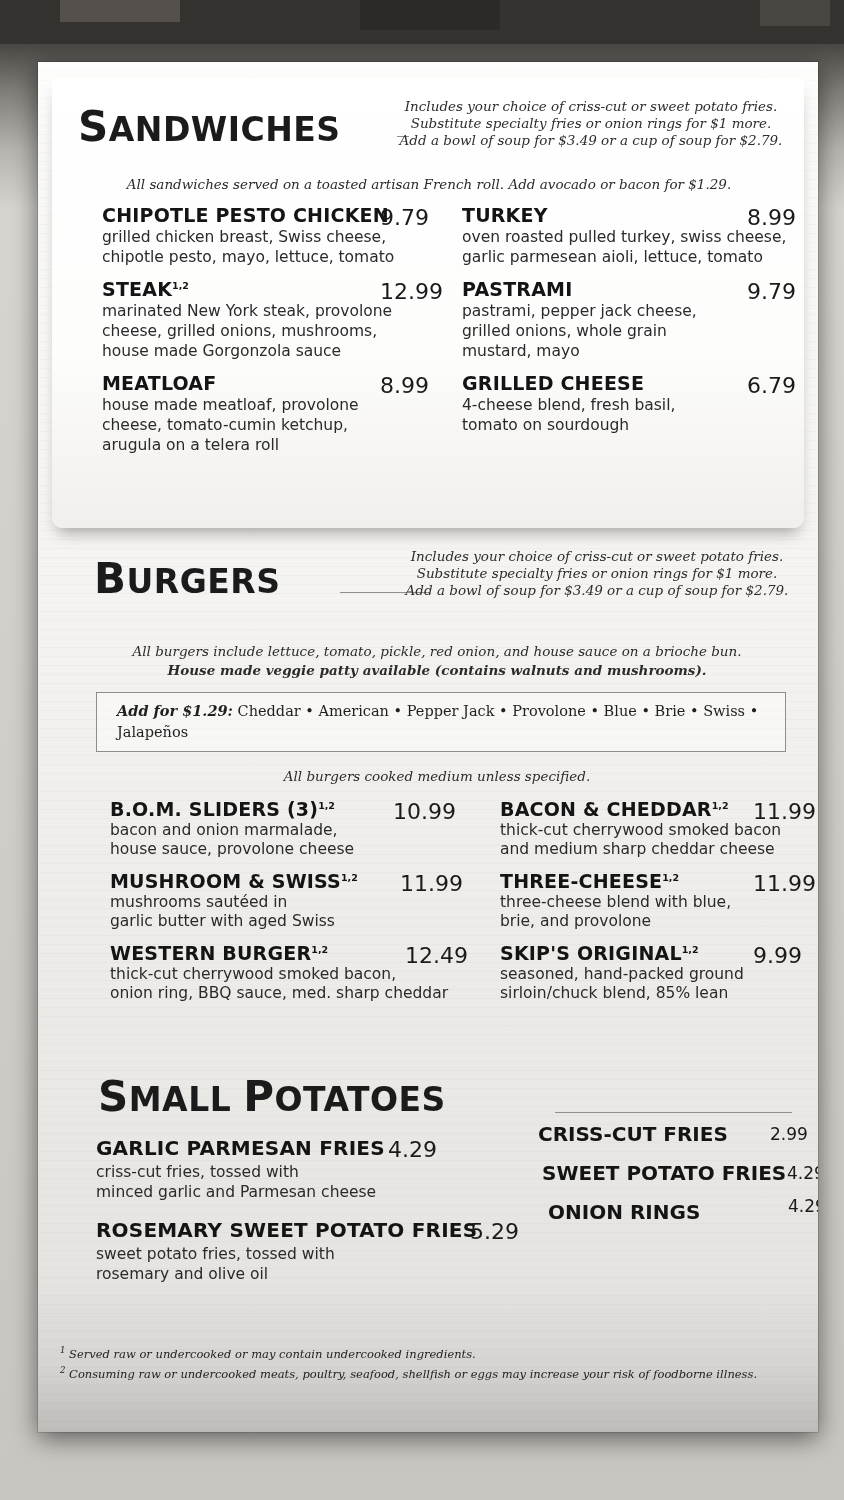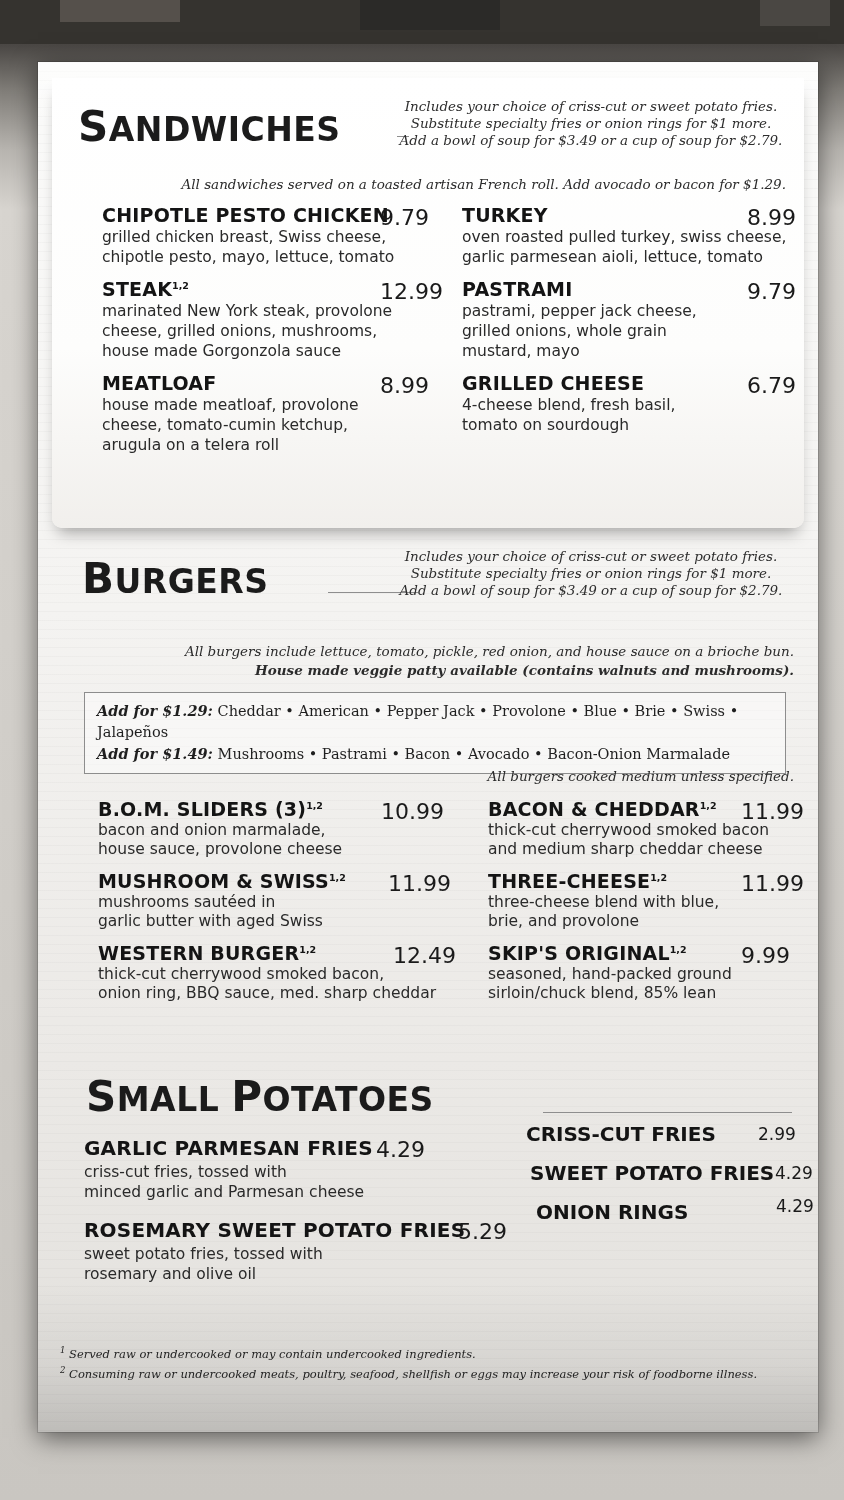--- a/index.html
+++ b/index.html
@@ -26,21 +26,21 @@
     background:repeating-linear-gradient(180deg,rgba(0,0,0,.022) 0px,rgba(0,0,0,.022) 1px,rgba(255,255,255,0) 1px,rgba(255,255,255,0) 9px);
     pointer-events:none;
   }
   .glare{
     position:absolute;left:0;right:0;height:70px;
     background:linear-gradient(180deg,rgba(255,255,255,.55),rgba(255,255,255,0));
     pointer-events:none;
   }
 
   
-  .block{position:absolute;left:0;right:0;}
+  .block{position:absolute;left:12px;right:0;}
   .card{
     position:absolute;
     background:linear-gradient(180deg,#ffffff 0%,#fdfdfc 60%,#f1efec 100%);
     box-shadow:0 10px 16px -6px rgba(0,0,0,.35);
   }
 
   .sec-head{position:relative;height:70px;}
   .sec-title{
     position:absolute;left:26px;top:0;
     font-family:"DejaVu Sans", sans-serif;
@@ -53,21 +53,21 @@
   .rule{position:absolute;height:1px;background:#8e8e8e;}
 
   .includes{
     position:absolute;right:18px;top:4px;text-align:center;
     font-style:italic;font-size:13.5px;line-height:17px;color:#2d2d2d;
     font-family:"DejaVu Serif", serif;
   }
   .subnote{
     position:absolute;left:24px;right:18px;
     font-style:italic;font-size:13.5px;line-height:17px;color:#2b2b2b;
-    font-family:"DejaVu Serif", serif;text-align:right;
+    font-family:"DejaVu Serif", serif;text-align:center;
   }
   .subnote.bold{font-weight:700;}
 
   
   .col{position:absolute;top:0;}
   .item{position:relative;margin-bottom:11px;}
   .item-head{position:relative;height:21px;}
   .name{
     position:absolute;left:0;top:0;
     font-size:19px;font-weight:600;color:#141414;
@@ -83,21 +83,21 @@
     font-size:15.5px;line-height:20px;color:#2a2a2a;
     font-family:"DejaVu Sans", sans-serif;
   }
 
   
   .addbox{
     position:absolute;border:1px solid #8d8d8d;
     padding:7px 12px 8px 12px;
     background:rgba(255,255,255,.45);
   }
-  .addline{font-size:14.5px;line-height:21px;color:#1f1f1f;font-family:"DejaVu Serif", serif;}
+  .addline{font-size:14.5px;line-height:21px;color:#1f1f1f;font-family:"DejaVu Serif", serif;margin-left:8px;}
   .addline b{font-style:italic;font-weight:700;}
 
   
   .sp-right{position:absolute;}
   .sp-row{position:relative;height:33px;}
   .sp-name{position:absolute;left:0;top:0;font-size:20px;font-weight:600;color:#141414;white-space:nowrap;}
   .sp-price{position:absolute;top:2px;font-size:17px;color:#1a1a1a;}
 
   .footnotes{
     position:absolute;left:22px;right:20px;
@@ -218,24 +218,20 @@
       </div>
 
       <div class="subnote bold" style="top:122px;left:30px;right:24px;">House made veggie patty available (contains walnuts and mushrooms).</div>
       <div class="subnote" style="top:103px;left:30px;right:24px;">All burgers include lettuce, tomato, pickle, red onion, and house sauce on a brioche bun.</div>
 
       <div class="addbox" style="left:46px;right:32px;top:152px;">
         <div class="addline">
           <b>Add for $1.29:</b>
           <span>Cheddar • American • Pepper Jack • Provolone • Blue • Brie • Swiss • Jalapeños</span>
         </div>
-        <div class="addline">
-          <b>Add for $1.49:</b>
-          <span>Mushrooms • Pastrami • Bacon • Avocado • Bacon-Onion Marmalade</span>
-        </div>
       </div>
 
       <div class="subnote" style="top:228px;left:30px;right:24px;">All burgers cooked medium unless specified.</div>
 
       <div class="col" style="left:60px;top:258px;width:360px;">
         <div class="item">
           <div class="item-head">
             <div class="name"><span>B.O.M. SLIDERS (3)</span><span class="sup">1,2</span></div>
             <div class="price" style="left:283px;">10.99</div>
           </div>

